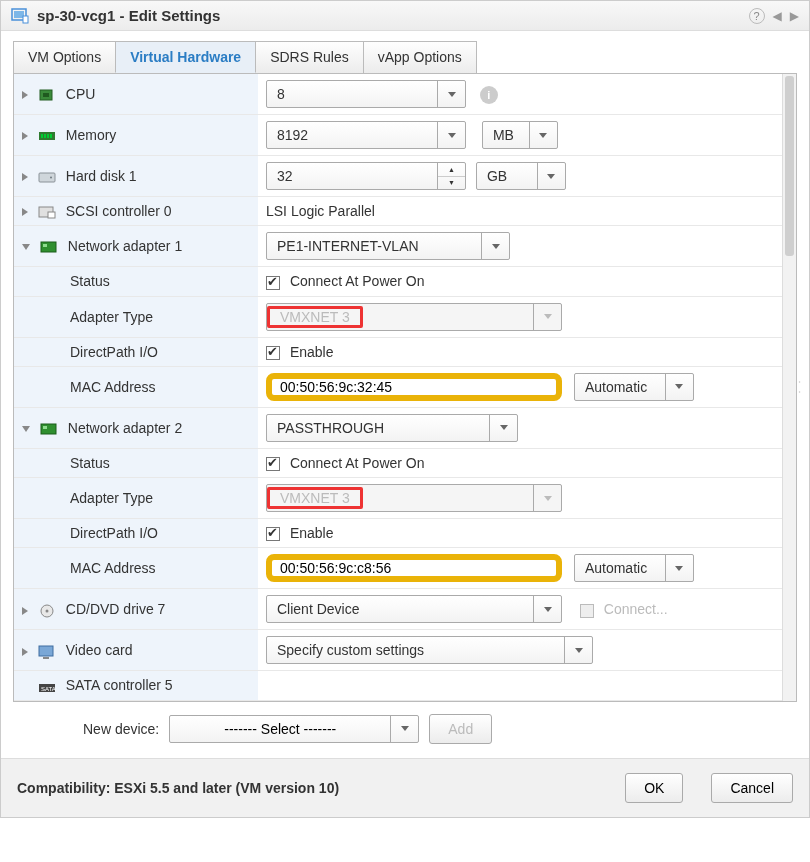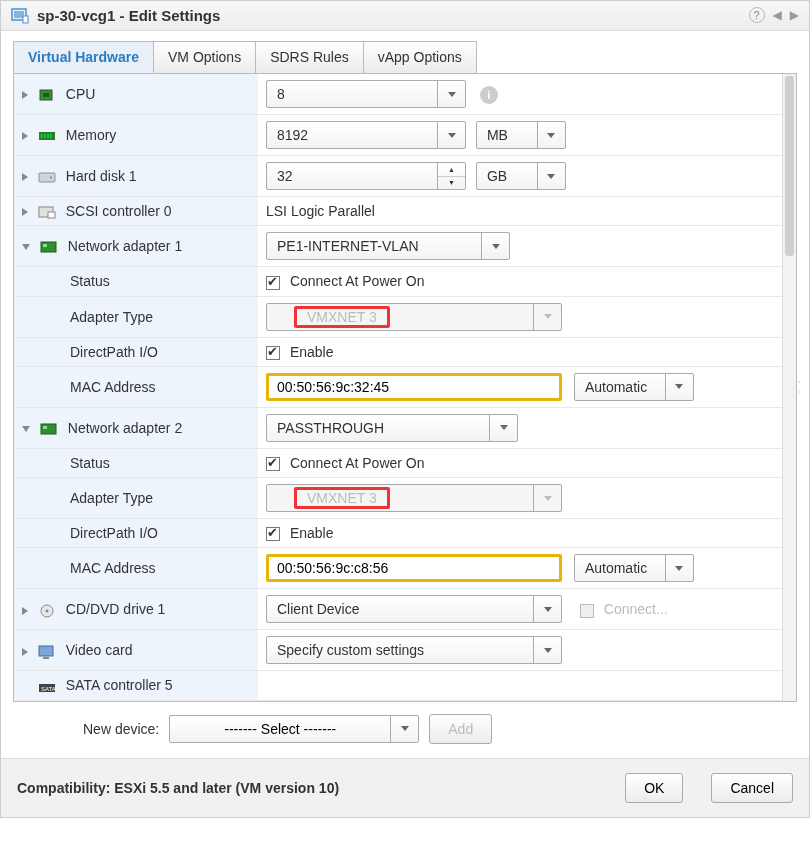--- a/index.html
+++ b/index.html
@@ -1,18 +1,18 @@
 <!DOCTYPE html>
 <html><head>
 <meta charset="utf-8">
 <style>
   * { box-sizing: border-box; font-family: Arial, Helvetica, sans-serif; }
   body { margin: 0; padding: 0; background: #fff; width: 810px; }
   .dialog { width: 810px; border: 1px solid #ccc; background: #fff; }
-  .titlebar { display: flex; align-items: flex-start; justify-content: space-between; padding: 6px 10px; background: linear-gradient(#f8f8f8,#ececec); border-bottom: 1px solid #ddd; }
+  .titlebar { display: flex; align-items: center; justify-content: space-between; padding: 6px 10px; background: linear-gradient(#f8f8f8,#ececec); border-bottom: 1px solid #ddd; }
   .titlebar-left { display: flex; align-items: center; gap: 8px; }
   .title-icon { width: 18px; height: 16px; }
   .title-text { font-size: 15px; font-weight: bold; color: #333; }
   .titlebar-right { display: flex; align-items: center; gap: 8px; color: #999; }
   .help-icon, .nav-icon { width:16px; height:16px; display:inline-flex; align-items:center; justify-content:center; border:1px solid #bbb; border-radius:8px; font-size:11px; color:#888; cursor:pointer;}
   .nav-plain { color:#999; font-size:12px; cursor:pointer;}
   .tabs { display: flex; margin: 10px 12px 0 12px; }
   .tab { padding: 7px 14px; font-size: 14px; color: #333; background: linear-gradient(#fefefe,#ececec); border:1px solid #bbb; border-bottom:none; cursor:pointer; margin-right:-1px;}
   .tab.active { background:#e8eff7; color:#2b7dc4; font-weight:bold; border-bottom:1px solid #e8eff7; position:relative; z-index:2;}
   .content { margin: 0 12px 0 12px; border:1px solid #bbb; background:#fff; position:relative;}
@@ -20,33 +20,33 @@
   .scroll-thumb { position:absolute; left:2px; right:2px; top:2px; height:180px; background:#cfcfcf; border-radius:3px; }
   .hw-table { width: calc(100% - 14px); border-collapse: collapse; }
   .hw-row td { border-bottom: 1px solid #e8e8e8; padding: 6px 8px; vertical-align: middle; }
   .hw-row.sub td.label { padding-left: 56px; }
   td.label { width: 244px; background:#eef4fb; font-size:14px; color:#333; }
   td.value { background:#fff; font-size:14px; color:#333; }
   .expand { display:inline-block; width:0; height:0; border-top:4px solid transparent; border-bottom:4px solid transparent; border-left:6px solid #888; margin-right:6px; vertical-align:middle; cursor:pointer;}
   .expand.open { border-left:4px solid transparent; border-right:4px solid transparent; border-top:6px solid #888; border-bottom:none;}
   .dev-icon { display:inline-block; width:18px; height:14px; margin-right:6px; vertical-align:middle;}
   .select-box { display:inline-flex; align-items:center; height:28px; border:1px solid #aaa; background:linear-gradient(#fff,#f3f3f3); border-radius:2px; overflow:hidden;}
-  .select-box.disabled { background:#f5f5f5; color:#999;padding-left:27px; }
+  .select-box.disabled { background:#f5f5f5; color:#999; }
   .select-text { padding: 0 10px; font-size:14px; display:inline-block; }
   .select-arrow { width:28px; height:100%; border-left:1px solid #aaa; display:inline-flex; align-items:center; justify-content:center; cursor:pointer;}
   .spinner-arrows { width:28px; height:100%; border-left:1px solid #aaa; display:flex; flex-direction:column;}
   .spinner-arrows div { flex:1; display:flex; align-items:center; justify-content:center; font-size:7px; cursor:pointer;}
   .spinner-arrows div:first-child{border-bottom:1px solid #ccc;}
   .tri-down { width:0;height:0;border-left:4px solid transparent;border-right:4px solid transparent;border-top:5px solid #666;}
   .chk { display:inline-block; width:14px; height:14px; border:1px solid #777; background:#fff; vertical-align:middle; margin-right:6px; position:relative; cursor:pointer;}
   .chk.checked::after { content:"✔"; position:absolute; top:-3px; left:0; font-size:13px; color:#333;}
   .chk.disabled { background:#eee; border-color:#bbb; cursor:default;}
   .info-icon { display:inline-flex; width:18px;height:18px;border-radius:9px;background:#ccc;color:#fff;align-items:center;justify-content:center;font-size:11px;font-weight:bold;margin-left:10px;}
   .highlight { border:3px solid #e33; border-radius:2px; padding:0; }
-  .text-input { height:28px; border:3px solid #eab308; background:#fff; padding:0 8px; font-size:14px; border-radius:2px;}
+  .text-input { height:28px; border:6px solid #eab308; background:#fff; padding:0 8px; font-size:14px; border-radius:8px;}
   .newdev-row { display:flex; align-items:center; justify-content:flex-start; padding:12px 12px 14px 12px; gap:10px;}
   .newdev-label { margin-left:70px; font-size:14px; color:#333;}
   .btn { height:30px; padding:0 18px; border:1px solid #aaa; background:linear-gradient(#fff,#ececec); border-radius:3px; font-size:14px; cursor:pointer;}
   .btn.disabled { color:#bbb; cursor:default; }
   .footer { background:#f1f1f1; border-top:1px solid #ddd; padding:14px 16px; display:flex; align-items:center; justify-content:space-between;}
   .footer-text { font-size:14px; color:#333;font-weight:bold;}
   .footer-buttons { display:flex; gap:28px; }
   .gray-text { color:#bbb; }
   .drag-handle { position:absolute; right:-2px; top:50%; transform:translateY(-50%); color:#bbb; font-size:10px; line-height:3px; writing-mode:vertical-rl;}
 </style>
@@ -67,22 +67,22 @@
       <span class="title-text">sp-30-vcg1 - Edit Settings</span>
     </div>
     <div class="titlebar-right">
       <span class="help-icon">?</span>
       <span class="nav-plain">◀</span>
       <span class="nav-plain">▶</span>
     </div>
   </div>
 
   <div class="tabs">
+    <div class="tab">VM Options</div>
     <div class="tab active">Virtual Hardware</div>
-    <div class="tab">VM Options</div>
     <div class="tab">SDRS Rules</div>
     <div class="tab">vApp Options</div>
   </div>
 
   <div class="content">
     <div class="drag-handle">⋮⋮</div>
     <div class="scroll-track">
         <div class="scroll-thumb"></div>
       </div>
 
@@ -121,21 +121,21 @@
                 </svg></span>
           <span>Memory</span>
         </td>
         <td class="value">
           <span class="select-box" style="width:200px">
             <span class="select-text" style="flex:1">8192</span>
             <span class="select-arrow">
                   <span class="tri-down"></span>
                 </span>
           </span>
-          <span class="select-box" style="width:90px;margin-left:6px">
+          <span class="select-box" style="width:76px;margin-left:12px">
             <span class="select-text" style="flex:1">MB</span>
             <span class="select-arrow">
                   <span class="tri-down"></span>
                 </span>
           </span>
         </td>
       </tr>
 
       <tr class="hw-row">
         <td class="label">
@@ -289,21 +289,21 @@
         </td>
       </tr>
 
       <tr class="hw-row">
         <td class="label">
           <span class="expand"></span>
           <span class="dev-icon"><svg width="18" height="14">
                   <circle cx="9" cy="7" r="6" fill="#e8e8e8" stroke="#888"></circle>
                   <circle cx="9" cy="7" r="1.5" fill="#888"></circle>
                 </svg></span>
-          <span>CD/DVD drive 1</span>
+          <span>CD/DVD drive 7</span>
         </td>
         <td class="value">
           <span class="select-box" style="width:296px">
             <span class="select-text" style="flex:1">Client Device</span>
             <span class="select-arrow">
                   <span class="tri-down"></span>
                 </span>
           </span>
           <span style="margin-left:14px">
             <span class="chk disabled"></span>
@@ -315,21 +315,21 @@
       <tr class="hw-row">
         <td class="label">
           <span class="expand"></span>
           <span class="dev-icon"><svg width="18" height="14">
                   <rect x="1" y="1" width="14" height="10" fill="#7aa7d6" stroke="#3e6ca0"></rect>
                   <rect x="5" y="12" width="6" height="2" fill="#888"></rect>
                 </svg></span>
           <span>Video card</span>
         </td>
         <td class="value">
-          <span class="select-box" style="width:296px">
+          <span class="select-box" style="width:327px">
             <span class="select-text" style="flex:1">Specify custom settings</span>
             <span class="select-arrow">
                   <span class="tri-down"></span>
                 </span>
           </span>
         </td>
       </tr>
 
       <tr class="hw-row">
         <td class="label">

